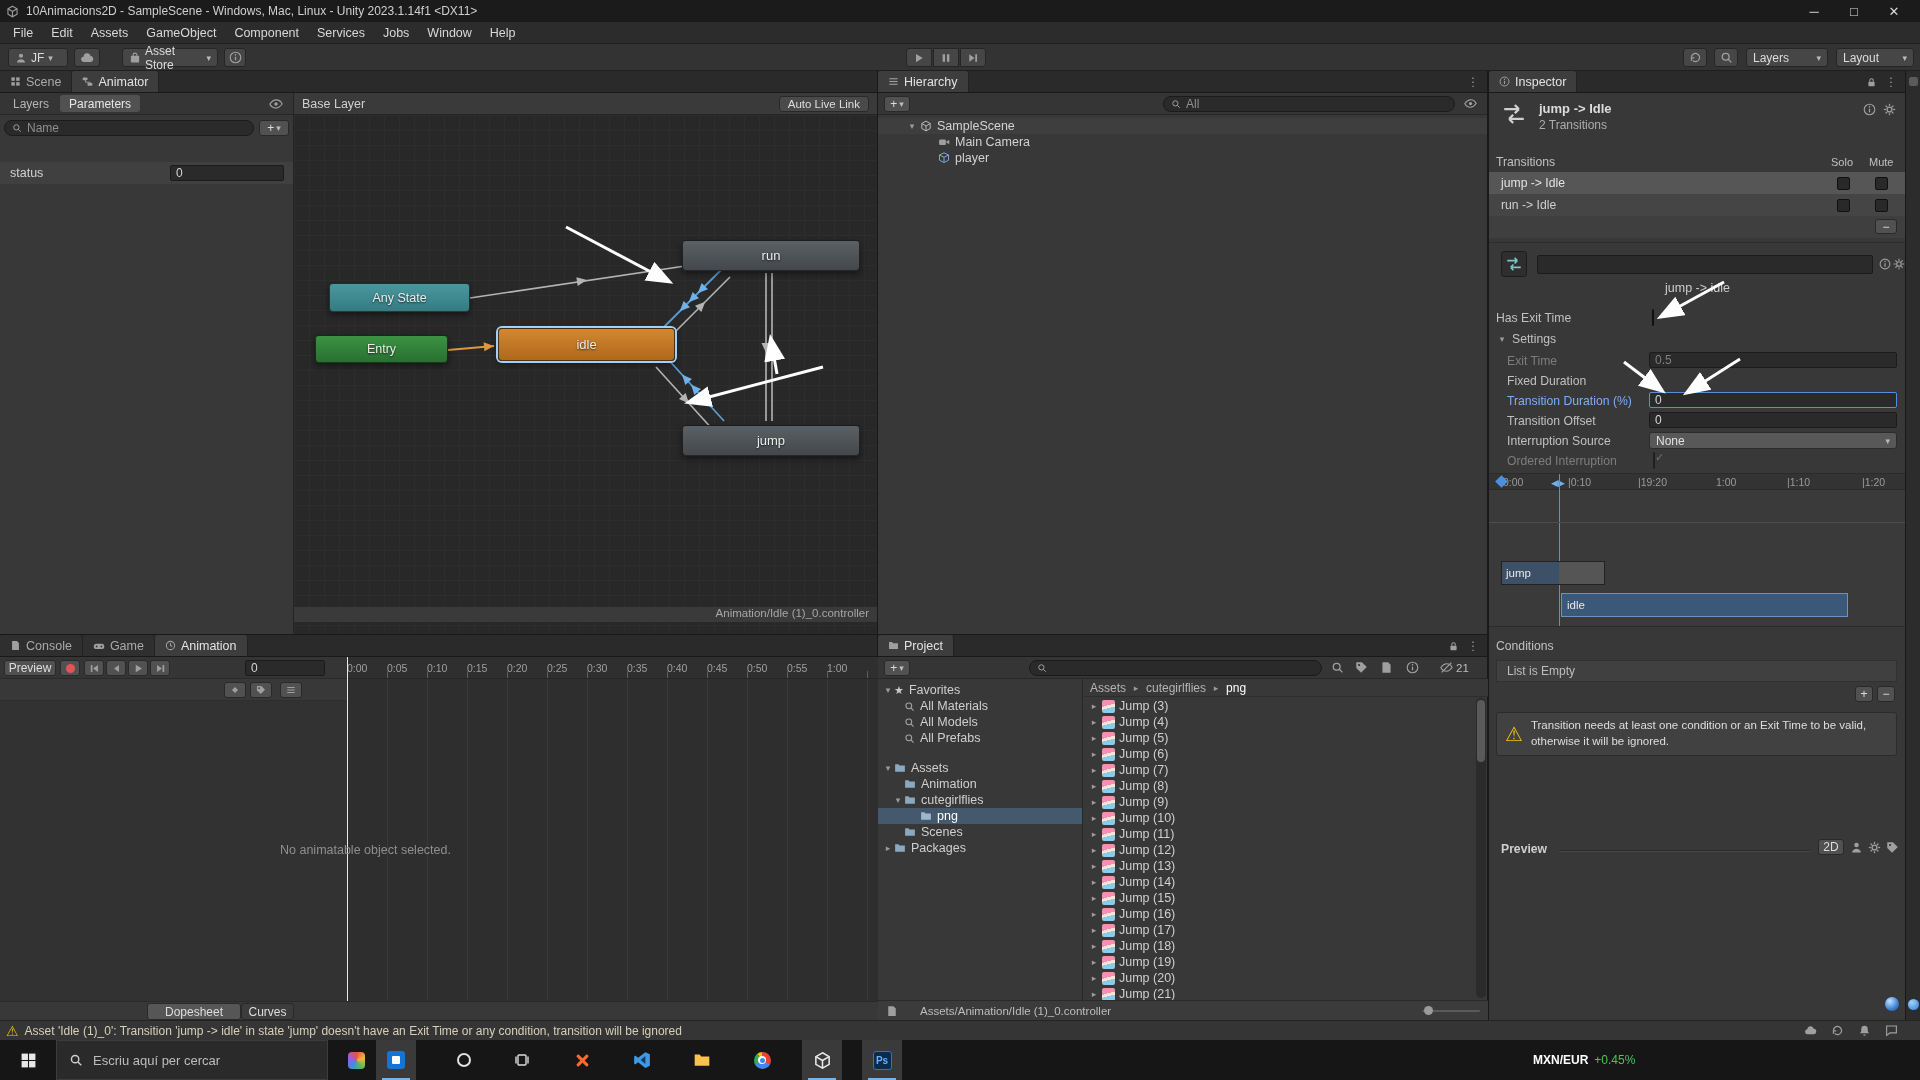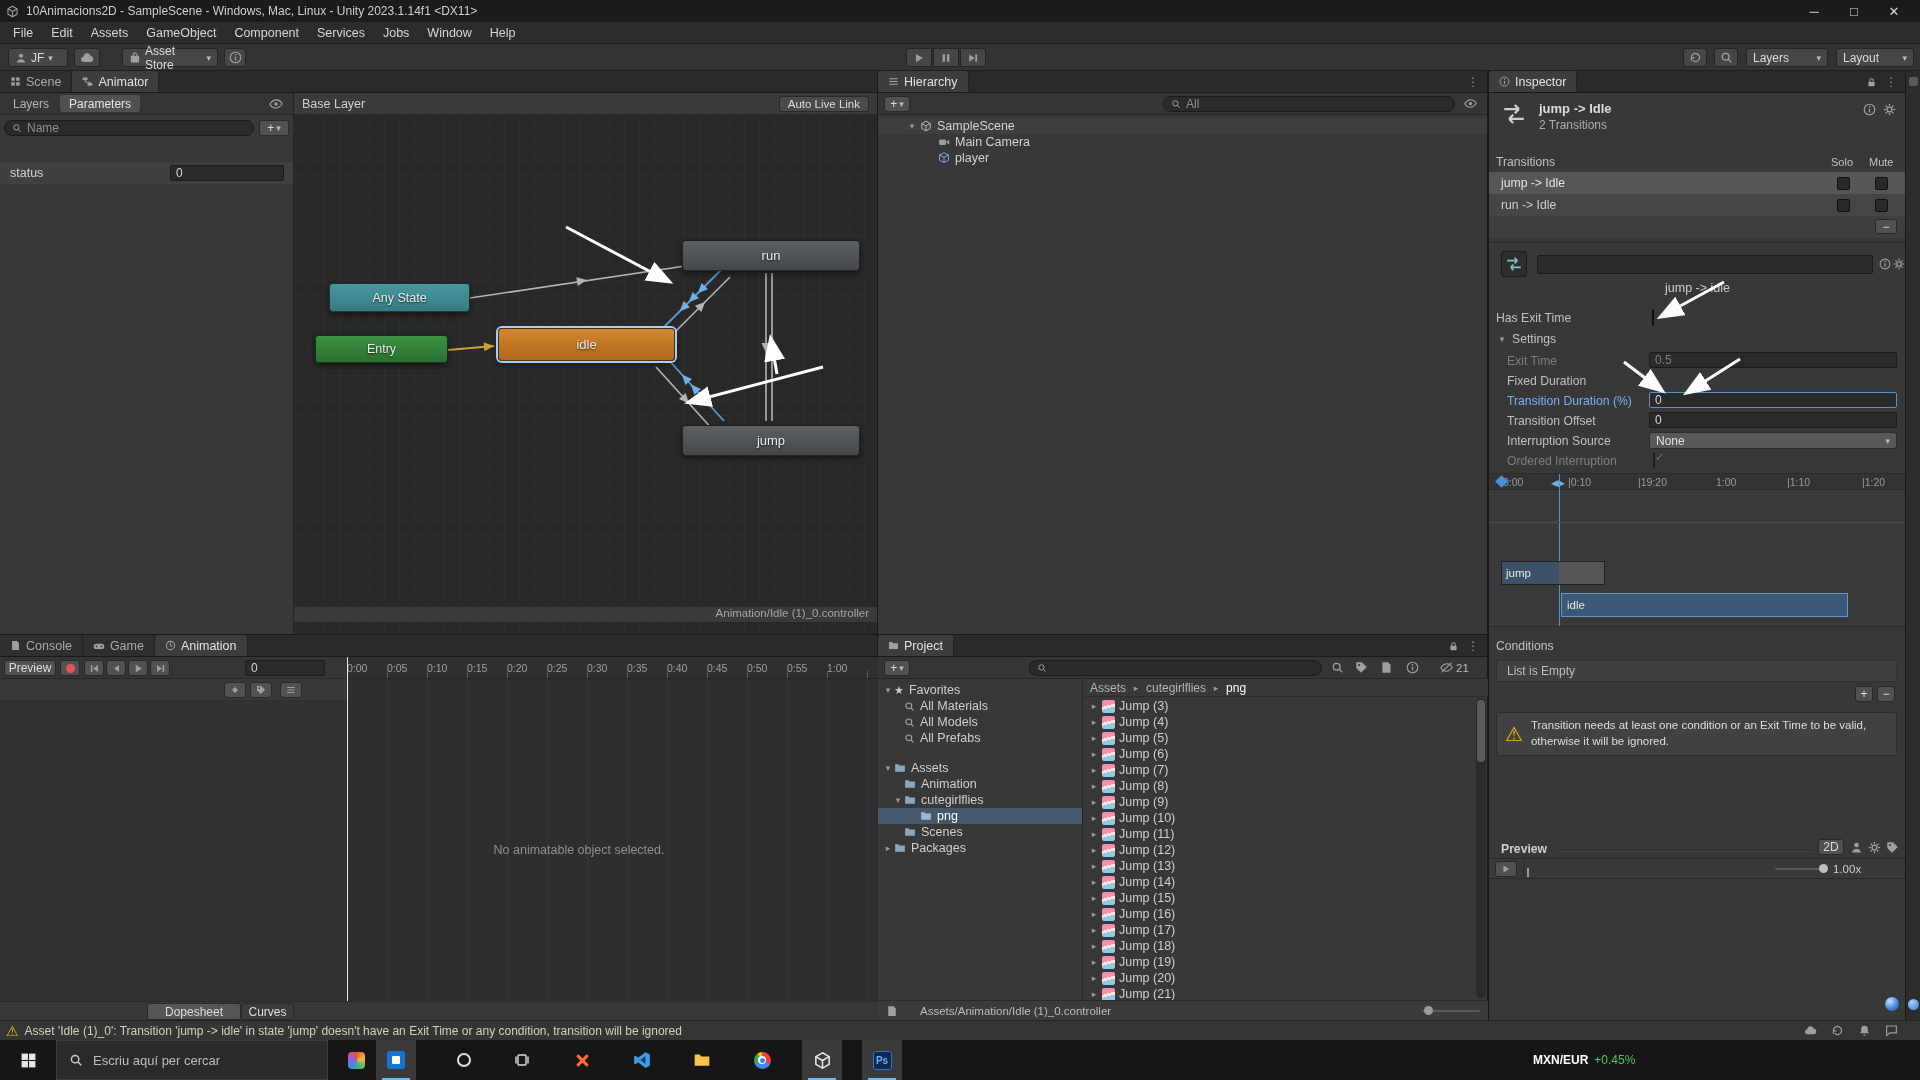--- a/index.html
+++ b/index.html
@@ -562,21 +562,21 @@
       <div class="btn abs" style="left:280px;top:3px;width:22px;height:16px">
           <svg class="ic" width="10" height="10">
             <use href="#i-lines"></use>
           </svg>
         </div>
     </div>
 
     <div class="abs" style="left:0;top:66px;width:347px;height:300px;background:#323232"></div>
     <div class="abs" style="left:347px;top:44px;width:531px;height:322px;background:#2e2e2e;background-image:repeating-linear-gradient(90deg,#383838 0 1px,transparent 1px 40px)"></div>
     <div class="abs" style="left:347px;top:22px;width:1px;height:344px;background:#e8e8e8"></div>
-    <div class="abs" style="left:280px;top:208px;width:598px;text-align:center;font-size:12.5px;color:#8f8f8f">No animatable object selected.</div>
+    <div class="abs" style="left:280px;top:208px;width:598px;font-size:12.5px;color:#8f8f8f">No animatable object selected.</div>
 
     <div class="abs" style="left:0;top:366px;width:878px;height:20px;background:#383838;border-top:1px solid #2a2a2a">
       <div class="btn abs" style="left:147px;top:1px;width:94px;height:17px;background:#565656">Dopesheet</div>
       <div class="btn abs" style="left:241px;top:1px;width:53px;height:17px;background:#3c3c3c">Curves</div>
     </div>
   </div>
 
   <div class="panel" style="left:878px;top:634px;width:610px;height:386px;border-top:1px solid #191919;border-right:1px solid #191919">
     <div class="tabbar">
       <div class="tab on">
@@ -935,33 +935,20 @@
     <div class="btn abs" style="left:329px;top:768px;width:26px;height:16px">2D</div>
     <svg class="ic abs" style="left:361px;top:770px" width="13" height="13">
         <use href="#i-person"></use>
       </svg>
     <svg class="ic abs" style="left:379px;top:770px" width="13" height="13">
         <use href="#i-gear"></use>
       </svg>
     <svg class="ic abs" style="left:397px;top:770px" width="13" height="13">
         <use href="#i-tag"></use>
       </svg>
-    <div class="abs" style="left:0;top:787px;width:417px;height:21px;background:#393939;border-top:1px solid #2b2b2b;border-bottom:1px solid #2b2b2b">
-      <div class="btn abs" style="left:6px;top:2px;width:22px;height:16px">
-        <svg class="ic" width="10" height="10">
-            <use href="#i-play"></use>
-          </svg>
-      </div>
-      <div class="abs" style="left:34px;top:2px;width:1px;height:16px;background:#2b2b2b"></div>
-      <div class="abs" style="left:38px;top:9px;width:2px;height:9px;background:#9a9a9a"></div>
-      <div class="abs" style="left:286px;top:9px;width:52px;height:2px;background:#5a5a5a;border-radius:1px">
-        <div style="position:absolute;left:44px;top:-4px;width:9px;height:9px;border-radius:50%;background:#bdbdbd"></div>
-      </div>
-      <span class="abs" style="left:344px;top:4px;font-size:11.5px;color:#cfcfcf">1.00x</span>
-    </div>
     <div class="abs" style="left:396px;top:926px;width:14px;height:14px;border-radius:50%;background:radial-gradient(circle at 35% 30%,#bfe3ff,#3d7fd6 60%,#1d4d8f)"></div>
   </div>
 
   <div class="panel" style="left:1905px;top:71px;width:15px;height:949px;background:#2c2c2c;border-left:1px solid #191919">
     <div class="abs" style="left:3px;top:6px;width:9px;height:9px;background:#5a5a5a;border-radius:2px"></div>
     <div class="abs" style="left:2px;top:928px;width:11px;height:11px;border-radius:50%;background:radial-gradient(circle at 35% 30%,#9fd2ff,#2f7fd0)"></div>
   </div>
 
   <div id="statusbar">
     <span style="color:#f3c10e;font-size:14px">⚠</span>

